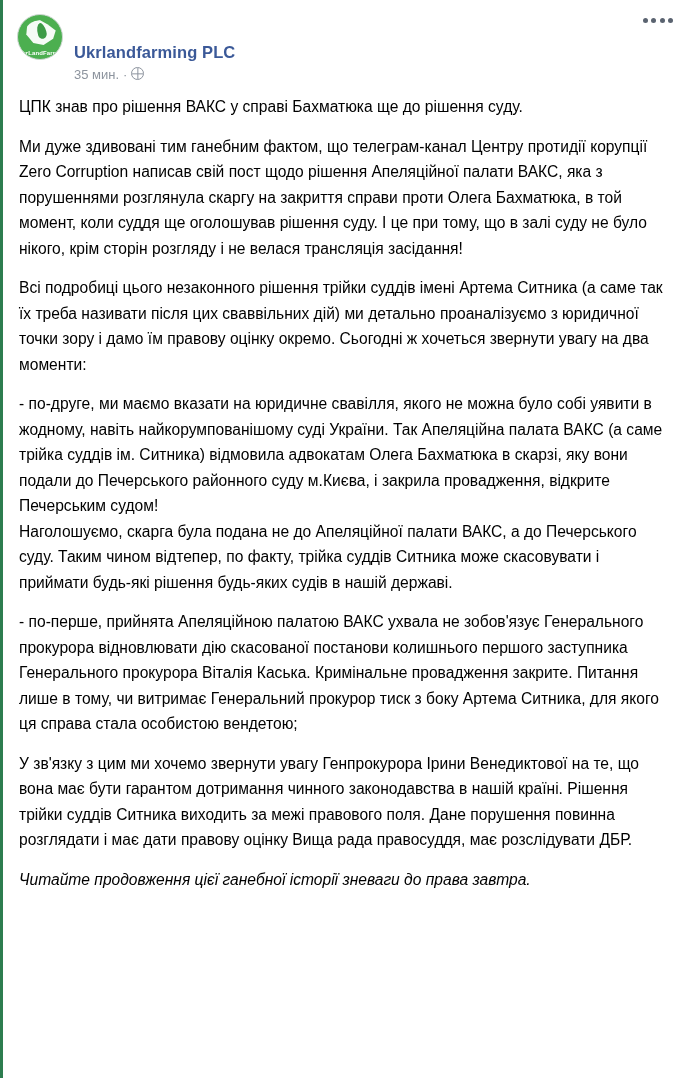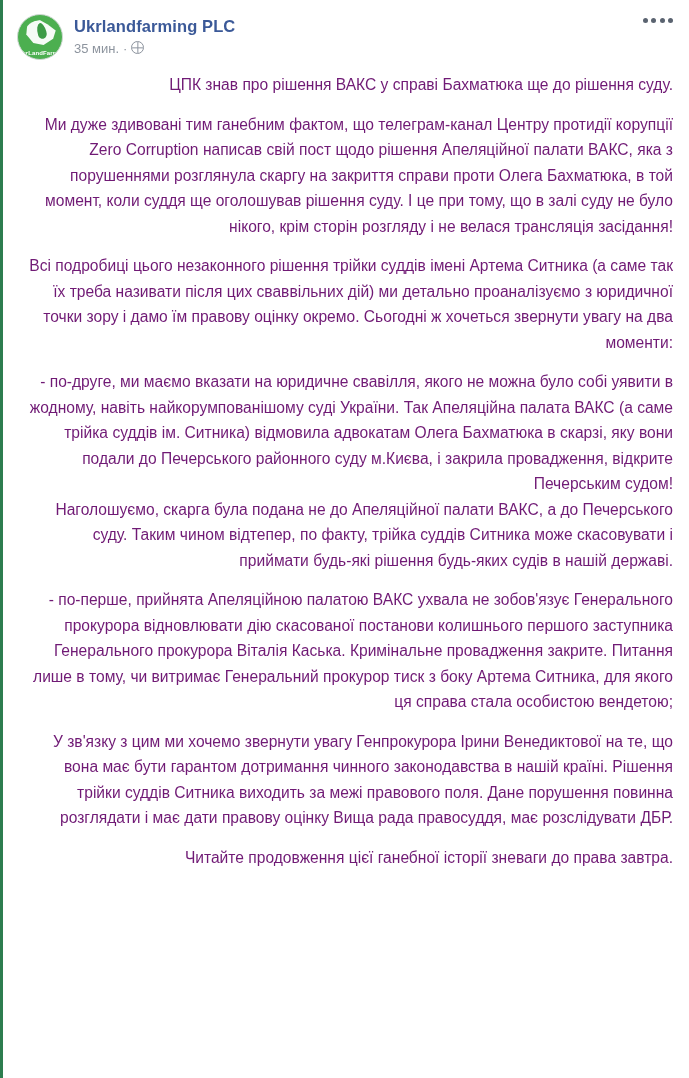--- a/index.html
+++ b/index.html
@@ -66,20 +66,21 @@
     text-align: center;
     font-size: 6px;
     color: #ffffff;
     letter-spacing: .1px;
     font-weight: bold;
     line-height: 7px;
   }
   .header-text {
     margin-left: 11px;
     padding-top: 2px;
+    margin-top: 26px;
   }
   .page-name {
     color: #3b5998;
     font-size: 16.5px;
     font-weight: bold;
     line-height: 20px;
     letter-spacing: .1px;
   }
   .meta-row {
     display: flex;
@@ -130,31 +131,31 @@
   }
   .more-dots i {
     width: 5px;
     height: 5px;
     border-radius: 50%;
     background: #5a6370;
     display: block;
   }
   .post-body {
     padding: 10px 16px 18px 16px;
-    color: #701a75;
+    color: #000000;
     font-size: 15.6px;
     line-height: 25.5px;
-    text-align: right;
   }
   .post-body p {
     margin: 0 0 14px 0;
     white-space: pre-line;
   }
   .post-body p:last-child {
     margin-bottom: 0;
+    font-style: italic;
   }
 </style>
 </head>
 <body>
 
 <div class="post-card">
 
   <div class="post-header">
 
     <div class="avatar">

